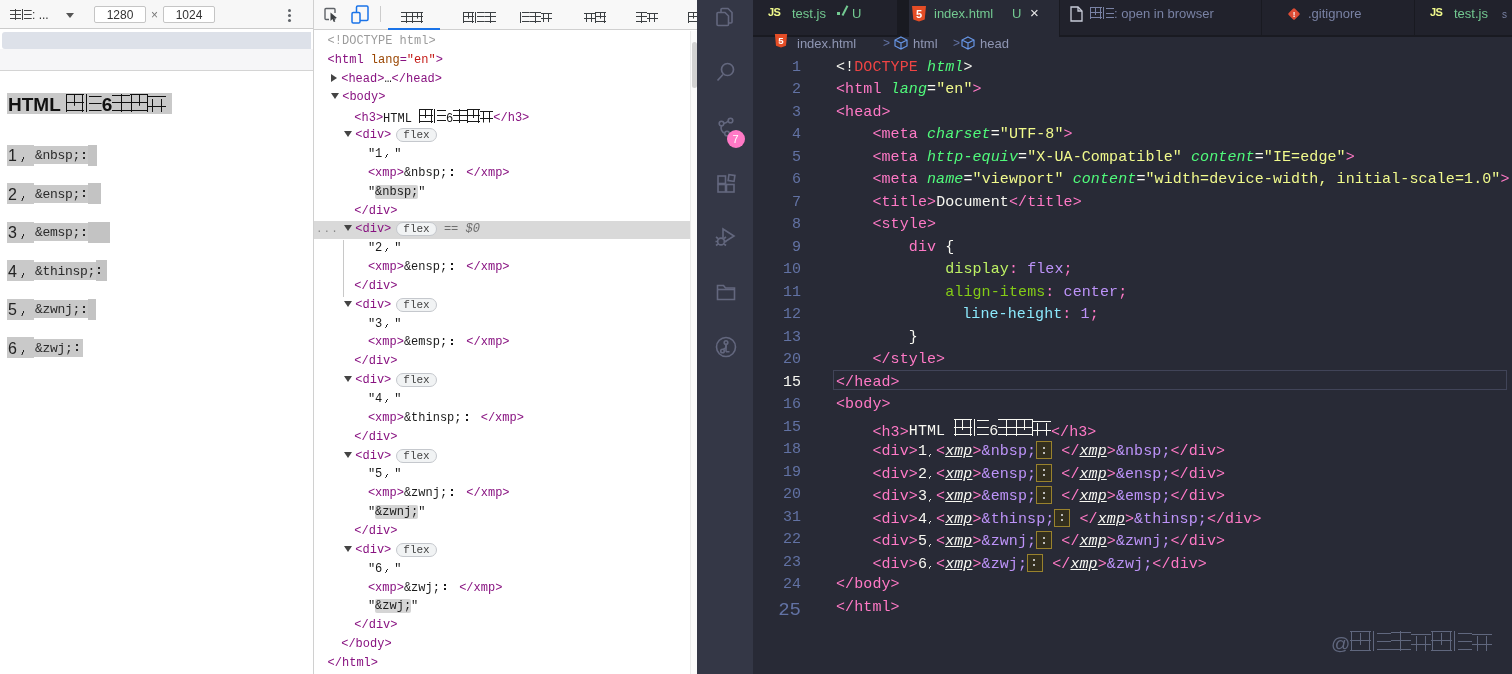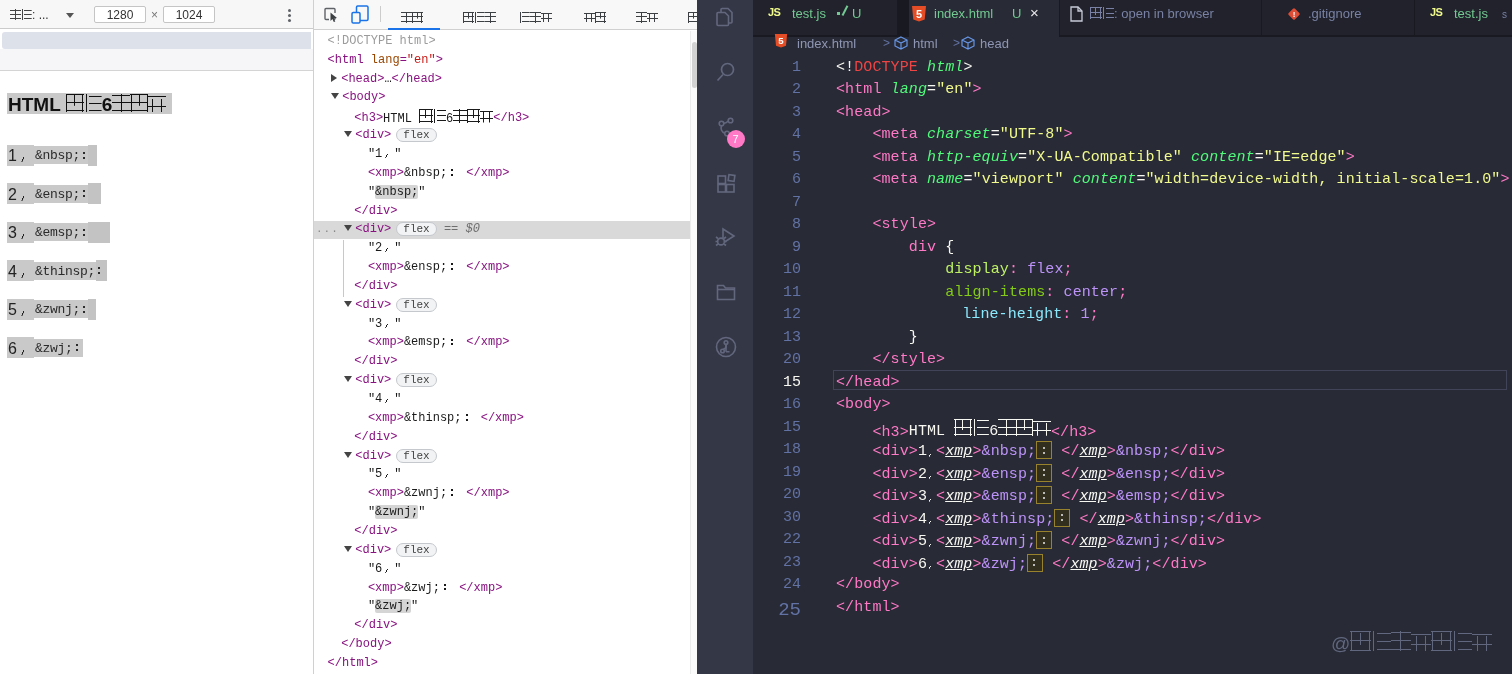--- a/index.html
+++ b/index.html
@@ -217,20 +217,21 @@
 <div class="abs mono" style="left:139.0px;top:81.0px;font-size:15px;letter-spacing:0.1px;white-space:nowrap"><span style="color:#ff79c6">&lt;html </span><span style="color:#50fa7b;font-style:italic">lang</span><span style="color:#f8f8f2">=</span><span style="color:#f1fa8c">"en"</span><span style="color:#ff79c6">&gt;</span></div>
 <div class="abs mono" style="left:74.0px;top:103.5px;width:30px;text-align:right;font-size:15px;color:#6272a4">3</div>
 <div class="abs mono" style="left:139.0px;top:103.5px;font-size:15px;letter-spacing:0.1px;white-space:nowrap"><span style="color:#ff79c6">&lt;head&gt;</span></div>
 <div class="abs mono" style="left:74.0px;top:126.0px;width:30px;text-align:right;font-size:15px;color:#6272a4">4</div>
 <div class="abs mono" style="left:139.0px;top:126.0px;font-size:15px;letter-spacing:0.1px;white-space:nowrap">&nbsp;&nbsp;&nbsp;&nbsp;<span style="color:#ff79c6">&lt;meta </span><span style="color:#50fa7b;font-style:italic">charset</span><span style="color:#f8f8f2">=</span><span style="color:#f1fa8c">"UTF-8"</span><span style="color:#ff79c6">&gt;</span></div>
 <div class="abs mono" style="left:74.0px;top:148.5px;width:30px;text-align:right;font-size:15px;color:#6272a4">5</div>
 <div class="abs mono" style="left:139.0px;top:148.5px;font-size:15px;letter-spacing:0.1px;white-space:nowrap">&nbsp;&nbsp;&nbsp;&nbsp;<span style="color:#ff79c6">&lt;meta </span><span style="color:#50fa7b;font-style:italic">http-equiv</span><span style="color:#f8f8f2">=</span><span style="color:#f1fa8c">"X-UA-Compatible"</span> <span style="color:#50fa7b;font-style:italic">content</span><span style="color:#f8f8f2">=</span><span style="color:#f1fa8c">"IE=edge"</span><span style="color:#ff79c6">&gt;</span></div>
 <div class="abs mono" style="left:74.0px;top:171.0px;width:30px;text-align:right;font-size:15px;color:#6272a4">6</div>
 <div class="abs mono" style="left:139.0px;top:171.0px;font-size:15px;letter-spacing:0.1px;white-space:nowrap">&nbsp;&nbsp;&nbsp;&nbsp;<span style="color:#ff79c6">&lt;meta </span><span style="color:#50fa7b;font-style:italic">name</span><span style="color:#f8f8f2">=</span><span style="color:#f1fa8c">"viewport"</span> <span style="color:#50fa7b;font-style:italic">content</span><span style="color:#f8f8f2">=</span><span style="color:#f1fa8c">"width=device-width, initial-scale=1.0"</span><span style="color:#ff79c6">&gt;</span></div>
 <div class="abs mono" style="left:74.0px;top:193.5px;width:30px;text-align:right;font-size:15px;color:#6272a4">7</div>
+<div class="abs mono" style="left:139.0px;top:193.5px;font-size:15px;letter-spacing:0.1px;white-space:nowrap">&nbsp;&nbsp;&nbsp;&nbsp;<span style="color:#ff79c6">&lt;title&gt;</span><span style="color:#f8f8f2">Document</span><span style="color:#ff79c6">&lt;/title&gt;</span></div>
 <div class="abs mono" style="left:74.0px;top:216.0px;width:30px;text-align:right;font-size:15px;color:#6272a4">8</div>
 <div class="abs mono" style="left:139.0px;top:216.0px;font-size:15px;letter-spacing:0.1px;white-space:nowrap">&nbsp;&nbsp;&nbsp;&nbsp;<span style="color:#ff79c6">&lt;style&gt;</span></div>
 <div class="abs mono" style="left:74.0px;top:238.5px;width:30px;text-align:right;font-size:15px;color:#6272a4">9</div>
 <div class="abs mono" style="left:139.0px;top:238.5px;font-size:15px;letter-spacing:0.1px;white-space:nowrap">&nbsp;&nbsp;&nbsp;&nbsp;&nbsp;&nbsp;&nbsp;&nbsp;<span style="color:#ff79c6">div </span><span style="color:#f8f8f2">{</span></div>
 <div class="abs mono" style="left:74.0px;top:261.0px;width:30px;text-align:right;font-size:15px;color:#6272a4">10</div>
 <div class="abs mono" style="left:139.0px;top:261.0px;font-size:15px;letter-spacing:0.1px;white-space:nowrap">&nbsp;&nbsp;&nbsp;&nbsp;&nbsp;&nbsp;&nbsp;&nbsp;&nbsp;&nbsp;&nbsp;&nbsp;<span style="color:#bef264">display</span><span style="color:#ff79c6">:</span> <span style="color:#bd93f9">flex</span><span style="color:#ff79c6">;</span></div>
 <div class="abs mono" style="left:74.0px;top:283.5px;width:30px;text-align:right;font-size:15px;color:#6272a4">11</div>
 <div class="abs mono" style="left:139.0px;top:283.5px;font-size:15px;letter-spacing:0.1px;white-space:nowrap">&nbsp;&nbsp;&nbsp;&nbsp;&nbsp;&nbsp;&nbsp;&nbsp;&nbsp;&nbsp;&nbsp;&nbsp;<span style="color:#84cc16">align-items</span><span style="color:#ff79c6">:</span> <span style="color:#bd93f9">center</span><span style="color:#ff79c6">;</span></div>
 <div class="abs mono" style="left:74.0px;top:306.0px;width:30px;text-align:right;font-size:15px;color:#6272a4">12</div>
 <div class="abs mono" style="left:156px;top:306.0px;font-size:15px;letter-spacing:0.1px;white-space:nowrap">&nbsp;&nbsp;&nbsp;&nbsp;&nbsp;&nbsp;&nbsp;&nbsp;&nbsp;&nbsp;&nbsp;&nbsp;<span style="color:#8be9fd">line-height</span><span style="color:#ff79c6">:</span> <span style="color:#bd93f9">1</span><span style="color:#ff79c6">;</span></div>
@@ -243,21 +244,21 @@
 <div class="abs mono" style="left:74.0px;top:396.0px;width:30px;text-align:right;font-size:15px;color:#6272a4">16</div>
 <div class="abs mono" style="left:139.0px;top:396.0px;font-size:15px;letter-spacing:0.1px;white-space:nowrap"><span style="color:#ff79c6">&lt;body&gt;</span></div>
 <div class="abs mono" style="left:74.0px;top:418.5px;width:30px;text-align:right;font-size:15px;color:#6272a4">15</div>
 <div class="abs mono" style="left:139.0px;top:418.5px;font-size:15px;letter-spacing:0.1px;white-space:nowrap">&nbsp;&nbsp;&nbsp;&nbsp;<span style="color:#ff79c6">&lt;h3&gt;</span><span style="color:#f8f8f2">HTML <i class="cj cjB" style="--c:#f8f8f2;width:17.5px;height:17.5px;vertical-align:-1px"></i><i class="cj cjC" style="--c:#f8f8f2;width:17.5px;height:17.5px;vertical-align:-1px"></i>6<i class="cj cjA" style="--c:#f8f8f2;width:17.5px;height:17.5px;vertical-align:-1px"></i><i class="cj cjB" style="--c:#f8f8f2;width:17.5px;height:17.5px;vertical-align:-1px"></i><i class="cj cjD" style="--c:#f8f8f2;width:17.5px;height:17.5px;vertical-align:-1px"></i></span><span style="color:#ff79c6">&lt;/h3&gt;</span></div>
 <div class="abs mono" style="left:74.0px;top:441.0px;width:30px;text-align:right;font-size:15px;color:#6272a4">18</div>
 <div class="abs mono" style="left:139.0px;top:441.0px;font-size:15px;letter-spacing:0.1px;white-space:nowrap">&nbsp;&nbsp;&nbsp;&nbsp;<span style="color:#ff79c6">&lt;div&gt;</span><span style="color:#f8f8f2">1</span><i class="cj" style="--c:#f8f8f2;width:9px;height:7px;vertical-align:-2px;background:linear-gradient(115deg,transparent 44%,#f8f8f2 45%,#f8f8f2 62%,transparent 63%) 18% 82%/38% 38% no-repeat"></i><span style="color:#ff79c6">&lt;</span><span style="color:#f8f8f2;font-style:italic;text-decoration:underline">xmp</span><span style="color:#ff79c6">&gt;</span><span style="color:#bd93f9">&amp;nbsp;</span><i class="cj" style="width:16px;height:18px;vertical-align:-4px;border:1px solid #99822d;background:linear-gradient(#bbb 0 0) 45% 35%/2px 2px no-repeat,linear-gradient(#bbb 0 0) 45% 70%/2px 2px no-repeat,#332f1e"></i> <span style="color:#ff79c6">&lt;/</span><span style="color:#f8f8f2;font-style:italic;text-decoration:underline">xmp</span><span style="color:#ff79c6">&gt;</span><span style="color:#bd93f9">&amp;nbsp;</span><span style="color:#ff79c6">&lt;/div&gt;</span></div>
 <div class="abs mono" style="left:74.0px;top:463.5px;width:30px;text-align:right;font-size:15px;color:#6272a4">19</div>
 <div class="abs mono" style="left:139.0px;top:463.5px;font-size:15px;letter-spacing:0.1px;white-space:nowrap">&nbsp;&nbsp;&nbsp;&nbsp;<span style="color:#ff79c6">&lt;div&gt;</span><span style="color:#f8f8f2">2</span><i class="cj" style="--c:#f8f8f2;width:9px;height:7px;vertical-align:-2px;background:linear-gradient(115deg,transparent 44%,#f8f8f2 45%,#f8f8f2 62%,transparent 63%) 18% 82%/38% 38% no-repeat"></i><span style="color:#ff79c6">&lt;</span><span style="color:#f8f8f2;font-style:italic;text-decoration:underline">xmp</span><span style="color:#ff79c6">&gt;</span><span style="color:#bd93f9">&amp;ensp;</span><i class="cj" style="width:16px;height:18px;vertical-align:-4px;border:1px solid #99822d;background:linear-gradient(#bbb 0 0) 45% 35%/2px 2px no-repeat,linear-gradient(#bbb 0 0) 45% 70%/2px 2px no-repeat,#332f1e"></i> <span style="color:#ff79c6">&lt;/</span><span style="color:#f8f8f2;font-style:italic;text-decoration:underline">xmp</span><span style="color:#ff79c6">&gt;</span><span style="color:#bd93f9">&amp;ensp;</span><span style="color:#ff79c6">&lt;/div&gt;</span></div>
 <div class="abs mono" style="left:74.0px;top:486.0px;width:30px;text-align:right;font-size:15px;color:#6272a4">20</div>
 <div class="abs mono" style="left:139.0px;top:486.0px;font-size:15px;letter-spacing:0.1px;white-space:nowrap">&nbsp;&nbsp;&nbsp;&nbsp;<span style="color:#ff79c6">&lt;div&gt;</span><span style="color:#f8f8f2">3</span><i class="cj" style="--c:#f8f8f2;width:9px;height:7px;vertical-align:-2px;background:linear-gradient(115deg,transparent 44%,#f8f8f2 45%,#f8f8f2 62%,transparent 63%) 18% 82%/38% 38% no-repeat"></i><span style="color:#ff79c6">&lt;</span><span style="color:#f8f8f2;font-style:italic;text-decoration:underline">xmp</span><span style="color:#ff79c6">&gt;</span><span style="color:#bd93f9">&amp;emsp;</span><i class="cj" style="width:16px;height:18px;vertical-align:-4px;border:1px solid #99822d;background:linear-gradient(#bbb 0 0) 45% 35%/2px 2px no-repeat,linear-gradient(#bbb 0 0) 45% 70%/2px 2px no-repeat,#332f1e"></i> <span style="color:#ff79c6">&lt;/</span><span style="color:#f8f8f2;font-style:italic;text-decoration:underline">xmp</span><span style="color:#ff79c6">&gt;</span><span style="color:#bd93f9">&amp;emsp;</span><span style="color:#ff79c6">&lt;/div&gt;</span></div>
-<div class="abs mono" style="left:74.0px;top:508.5px;width:30px;text-align:right;font-size:15px;color:#6272a4">30</div>
+<div class="abs mono" style="left:74.0px;top:508.5px;width:30px;text-align:right;font-size:15px;color:#6272a4">31</div>
 <div class="abs mono" style="left:139.0px;top:508.5px;font-size:15px;letter-spacing:0.1px;white-space:nowrap">&nbsp;&nbsp;&nbsp;&nbsp;<span style="color:#ff79c6">&lt;div&gt;</span><span style="color:#f8f8f2">4</span><i class="cj" style="--c:#f8f8f2;width:9px;height:7px;vertical-align:-2px;background:linear-gradient(115deg,transparent 44%,#f8f8f2 45%,#f8f8f2 62%,transparent 63%) 18% 82%/38% 38% no-repeat"></i><span style="color:#ff79c6">&lt;</span><span style="color:#f8f8f2;font-style:italic;text-decoration:underline">xmp</span><span style="color:#ff79c6">&gt;</span><span style="color:#bd93f9">&amp;thinsp;</span><i class="cj" style="width:16px;height:18px;vertical-align:-4px;border:1px solid #99822d;background:linear-gradient(#bbb 0 0) 45% 35%/2px 2px no-repeat,linear-gradient(#bbb 0 0) 45% 70%/2px 2px no-repeat,#332f1e"></i> <span style="color:#ff79c6">&lt;/</span><span style="color:#f8f8f2;font-style:italic;text-decoration:underline">xmp</span><span style="color:#ff79c6">&gt;</span><span style="color:#bd93f9">&amp;thinsp;</span><span style="color:#ff79c6">&lt;/div&gt;</span></div>
 <div class="abs mono" style="left:74.0px;top:531.0px;width:30px;text-align:right;font-size:15px;color:#6272a4">22</div>
 <div class="abs mono" style="left:139.0px;top:531.0px;font-size:15px;letter-spacing:0.1px;white-space:nowrap">&nbsp;&nbsp;&nbsp;&nbsp;<span style="color:#ff79c6">&lt;div&gt;</span><span style="color:#f8f8f2">5</span><i class="cj" style="--c:#f8f8f2;width:9px;height:7px;vertical-align:-2px;background:linear-gradient(115deg,transparent 44%,#f8f8f2 45%,#f8f8f2 62%,transparent 63%) 18% 82%/38% 38% no-repeat"></i><span style="color:#ff79c6">&lt;</span><span style="color:#f8f8f2;font-style:italic;text-decoration:underline">xmp</span><span style="color:#ff79c6">&gt;</span><span style="color:#bd93f9">&amp;zwnj;</span><i class="cj" style="width:16px;height:18px;vertical-align:-4px;border:1px solid #99822d;background:linear-gradient(#bbb 0 0) 45% 35%/2px 2px no-repeat,linear-gradient(#bbb 0 0) 45% 70%/2px 2px no-repeat,#332f1e"></i> <span style="color:#ff79c6">&lt;/</span><span style="color:#f8f8f2;font-style:italic;text-decoration:underline">xmp</span><span style="color:#ff79c6">&gt;</span><span style="color:#bd93f9">&amp;zwnj;</span><span style="color:#ff79c6">&lt;/div&gt;</span></div>
 <div class="abs mono" style="left:74.0px;top:553.5px;width:30px;text-align:right;font-size:15px;color:#6272a4">23</div>
 <div class="abs mono" style="left:139.0px;top:553.5px;font-size:15px;letter-spacing:0.1px;white-space:nowrap">&nbsp;&nbsp;&nbsp;&nbsp;<span style="color:#ff79c6">&lt;div&gt;</span><span style="color:#f8f8f2">6</span><i class="cj" style="--c:#f8f8f2;width:9px;height:7px;vertical-align:-2px;background:linear-gradient(115deg,transparent 44%,#f8f8f2 45%,#f8f8f2 62%,transparent 63%) 18% 82%/38% 38% no-repeat"></i><span style="color:#ff79c6">&lt;</span><span style="color:#f8f8f2;font-style:italic;text-decoration:underline">xmp</span><span style="color:#ff79c6">&gt;</span><span style="color:#bd93f9">&amp;zwj;</span><i class="cj" style="width:16px;height:18px;vertical-align:-4px;border:1px solid #99822d;background:linear-gradient(#bbb 0 0) 45% 35%/2px 2px no-repeat,linear-gradient(#bbb 0 0) 45% 70%/2px 2px no-repeat,#332f1e"></i> <span style="color:#ff79c6">&lt;/</span><span style="color:#f8f8f2;font-style:italic;text-decoration:underline">xmp</span><span style="color:#ff79c6">&gt;</span><span style="color:#bd93f9">&amp;zwj;</span><span style="color:#ff79c6">&lt;/div&gt;</span></div>
 <div class="abs mono" style="left:74.0px;top:576.0px;width:30px;text-align:right;font-size:15px;color:#6272a4">24</div>
 <div class="abs mono" style="left:139.0px;top:576.0px;font-size:15px;letter-spacing:0.1px;white-space:nowrap"><span style="color:#ff79c6">&lt;/body&gt;</span></div>
 <div class="abs mono" style="left:74.0px;top:598.5px;width:30px;text-align:right;font-size:19px;color:#6272a4">25</div>
 <div class="abs mono" style="left:139.0px;top:598.5px;font-size:15px;letter-spacing:0.1px;white-space:nowrap"><span style="color:#ff79c6">&lt;/html&gt;</span></div>
 <div class="abs" style="left:634px;top:631px;font-size:19px;color:#60677e">@<i class="cj cjB" style="--c:#60677e;width:20.3px;height:20.3px;vertical-align:-1px"></i><i class="cj cjC" style="--c:#60677e;width:20.3px;height:20.3px;vertical-align:-1px"></i><i class="cj cjA" style="--c:#60677e;width:20.3px;height:20.3px;vertical-align:-1px"></i><i class="cj cjD" style="--c:#60677e;width:20.3px;height:20.3px;vertical-align:-1px"></i><i class="cj cjB" style="--c:#60677e;width:20.3px;height:20.3px;vertical-align:-1px"></i><i class="cj cjC" style="--c:#60677e;width:20.3px;height:20.3px;vertical-align:-1px"></i><i class="cj cjD" style="--c:#60677e;width:20.3px;height:20.3px;vertical-align:-1px"></i></div>

